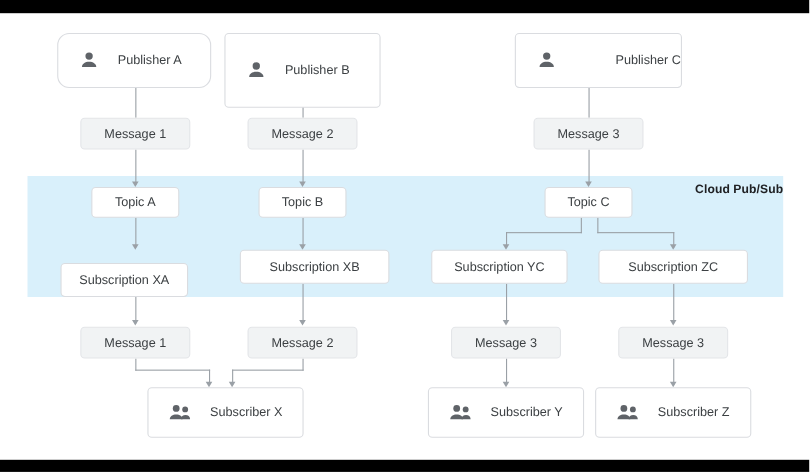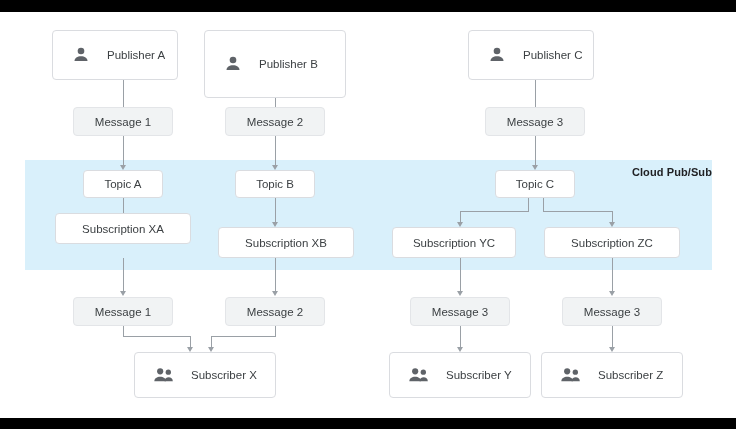--- a/index.html
+++ b/index.html
@@ -149,41 +149,41 @@
   <div class="hline" style="left:211px; top:336px; width:65px;"></div>
   <div class="vline" style="left:211px; top:336px; height:14px;"></div>
   <div class="arrow" style="left:207.5px; top:347px;"></div>
 
   <div class="vline" style="left:460px; top:326px; height:24px;"></div>
   <div class="arrow" style="left:456.5px; top:347px;"></div>
 
   <div class="vline" style="left:612px; top:326px; height:24px;"></div>
   <div class="arrow" style="left:608.5px; top:347px;"></div>
 
-  <div class="node white actor" style="left:52px; top:30px; width:126px; height:50px;">
+  <div class="node white actor" style="left:52px; top:30px; width:140px; height:50px;border-radius:11px;">
     <span class="icon">
       <svg width="20" height="20" viewBox="0 0 24 24" fill="currentColor" aria-hidden="true">
         <circle cx="12" cy="7.2" r="4"></circle>
         <path d="M4.2 19.2c0-3.7 3.5-5.8 7.8-5.8s7.8 2.1 7.8 5.8z"></path>
       </svg>
     </span>
     <span class="label">Publisher A</span>
   </div>
 
   <div class="node white actor" style="left:204px; top:30px; width:142px; height:68px;">
     <span class="icon">
       <svg width="20" height="20" viewBox="0 0 24 24" fill="currentColor" aria-hidden="true">
         <circle cx="12" cy="7.2" r="4"></circle>
         <path d="M4.2 19.2c0-3.7 3.5-5.8 7.8-5.8s7.8 2.1 7.8 5.8z"></path>
       </svg>
     </span>
     <span class="label">Publisher B</span>
   </div>
 
-  <div class="node white actor" style="left:468px; top:30px; width:126px; height:50px;">
+  <div class="node white actor" style="left:468px; top:30px; width:152px; height:50px;justify-content:space-between;">
     <span class="icon">
       <svg width="20" height="20" viewBox="0 0 24 24" fill="currentColor" aria-hidden="true">
         <circle cx="12" cy="7.2" r="4"></circle>
         <path d="M4.2 19.2c0-3.7 3.5-5.8 7.8-5.8s7.8 2.1 7.8 5.8z"></path>
       </svg>
     </span>
     <span class="label">Publisher C</span>
   </div>
 
   <div class="node grey" style="left:73px; top:107px; width:100px; height:29px;">
@@ -199,21 +199,21 @@
   <div class="node white" style="left:83px; top:170px; width:80px; height:28px;">
     <span class="label">Topic A</span>
   </div>
   <div class="node white" style="left:235px; top:170px; width:80px; height:28px;">
     <span class="label">Topic B</span>
   </div>
   <div class="node white" style="left:495px; top:170px; width:80px; height:28px;align-items:center;">
     <span class="label">Topic C</span>
   </div>
 
-  <div class="node white" style="left:55px; top:213px; width:136px; height:31px;">
+  <div class="node white" style="left:55px; top:239px; width:116px; height:31px;">
     <span class="label">Subscription XA</span>
   </div>
   <div class="node white" style="left:218px; top:227px; width:136px; height:31px;">
     <span class="label">Subscription XB</span>
   </div>
   <div class="node white" style="left:392px; top:227px; width:124px; height:31px;">
     <span class="label">Subscription YC</span>
   </div>
   <div class="node white" style="left:544px; top:227px; width:136px; height:31px;">
     <span class="label">Subscription ZC</span>

